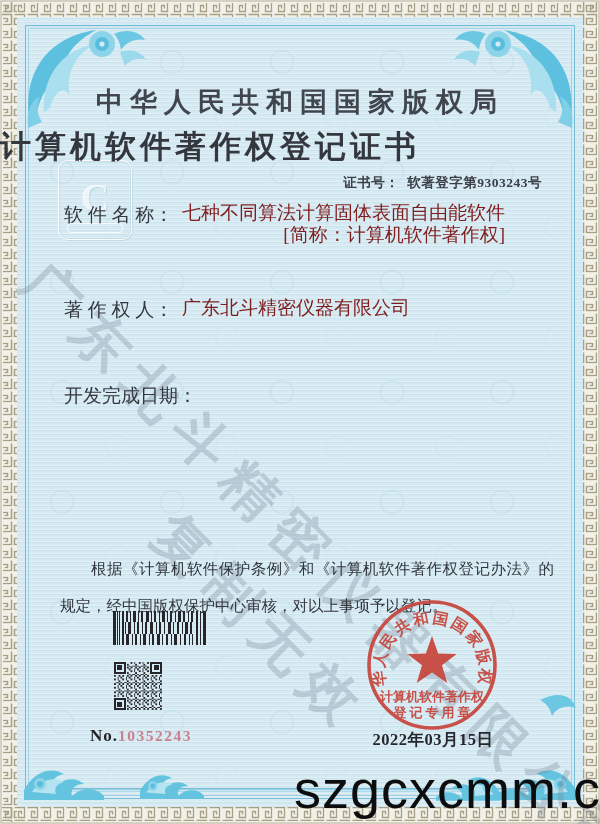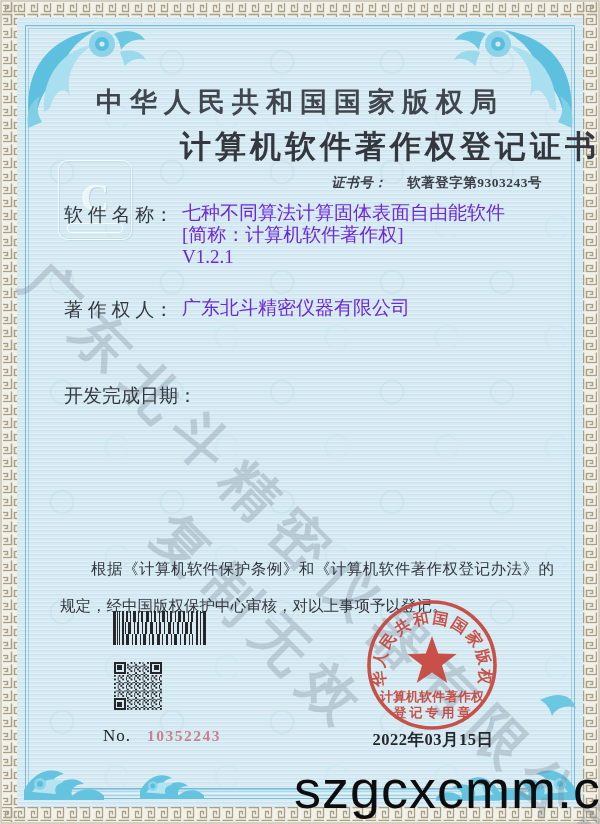--- a/index.html
+++ b/index.html
@@ -37,43 +37,43 @@
   .frame::before{
     content:"";position:absolute;inset:2px;border:1px solid rgba(116,188,216,.55);
   }
   .deco{position:absolute;left:0;top:0;z-index:1;pointer-events:none;}
 
   .title{
     position:absolute;left:0;right:0;top:84px;text-align:center;
     font-size:27px;font-weight:bold;letter-spacing:7px;color:#41454d;z-index:3;
   }
   .subtitle{
-    position:absolute;left:0;right:0;top:126px;text-align:right;
+    position:absolute;left:0;right:0;top:126px;text-align:left;
     font-size:31px;font-weight:bold;letter-spacing:4px;color:#34373e;z-index:3;
   }
   .certno{
     position:absolute;right:58px;top:174px;font-size:13.5px;font-weight:bold;
     color:#3c3f47;z-index:3;letter-spacing:.5px;
   }
-  .certno .lbl{margin-right:20px;font-style:italic;}
+  .certno .lbl{margin-right:8px;}
 
   .field{position:absolute;left:64px;right:36px;z-index:3;font-size:19px;font-weight:400;}
   .field .flabel{display:inline-block;width:118px;vertical-align:top;color:#33363d;white-space:pre;}
-  .field .fvalue{display:inline-block;vertical-align:top;color:#6d28d9;}
+  .field .fvalue{display:inline-block;vertical-align:top;color:#7f1d1d;text-align:right;}
   .field .fvalue div{line-height:22px;}
 
   .statement{
     position:absolute;left:60px;right:46px;top:550px;z-index:3;
     font-size:15.5px;font-weight:400;line-height:37px;text-indent:2em;color:#33363d;
     text-align:justify;
   }
 
   .serial{position:absolute;left:90px;top:726px;z-index:3;font-size:17px;color:#23242a;}
-  .serial .no{font-weight:400;letter-spacing:1px;margin-left:13px;}
-  .serial .num{color:#c9818d;font-size:15.5px;letter-spacing:1.5px;margin-left:16px;font-weight:600;}
+  .serial .no{font-weight:700;letter-spacing:1px;}
+  .serial .num{color:#c9818d;font-size:15.5px;letter-spacing:1.5px;margin-left:0;font-weight:600;}
 
   .issue-date{
     position:absolute;left:358px;top:729px;width:150px;text-align:center;z-index:5;
     font-size:16.5px;font-weight:bold;color:#26272d;letter-spacing:.5px;
   }
 
   .wm{position:absolute;z-index:2;white-space:nowrap;font-weight:bold;
       color:rgba(116,129,145,.30);transform-origin:0 0;pointer-events:none;}
   .wm1{left:58px;top:246px;font-size:56px;letter-spacing:14px;transform:rotate(45deg);}
   .wm2{left:188px;top:498px;font-size:56px;letter-spacing:14px;transform:rotate(45deg);}
@@ -167,21 +167,20 @@
   <div class="title">中华人民共和国国家版权局</div>
   <div class="subtitle">计算机软件著作权登记证书</div>
   <div class="certno">
     <span class="lbl">证书号：</span><span>软著登字第9303243号</span>
   </div>
 
   <div class="field" style="top:202px">
     <span class="flabel">软 件 名 称：</span><span class="fvalue">
       <div>七种不同算法计算固体表面自由能软件</div>
       <div>[简称：计算机软件著作权]</div>
-      <div>V1.2.1</div>
     </span>
   </div>
   <div class="field" style="top:297px">
     <span class="flabel">著 作 权 人：</span><span class="fvalue"><div>广东北斗精密仪器有限公司</div></span>
   </div>
   <div class="field" style="top:383px">
     <span class="flabel">开发完成日期：</span>
   </div>
 
   <div class="statement">根据《计算机软件保护条例》和《计算机软件著作权登记办法》的规定，经中国版权保护中心审核，对以上事项予以登记。</div>

